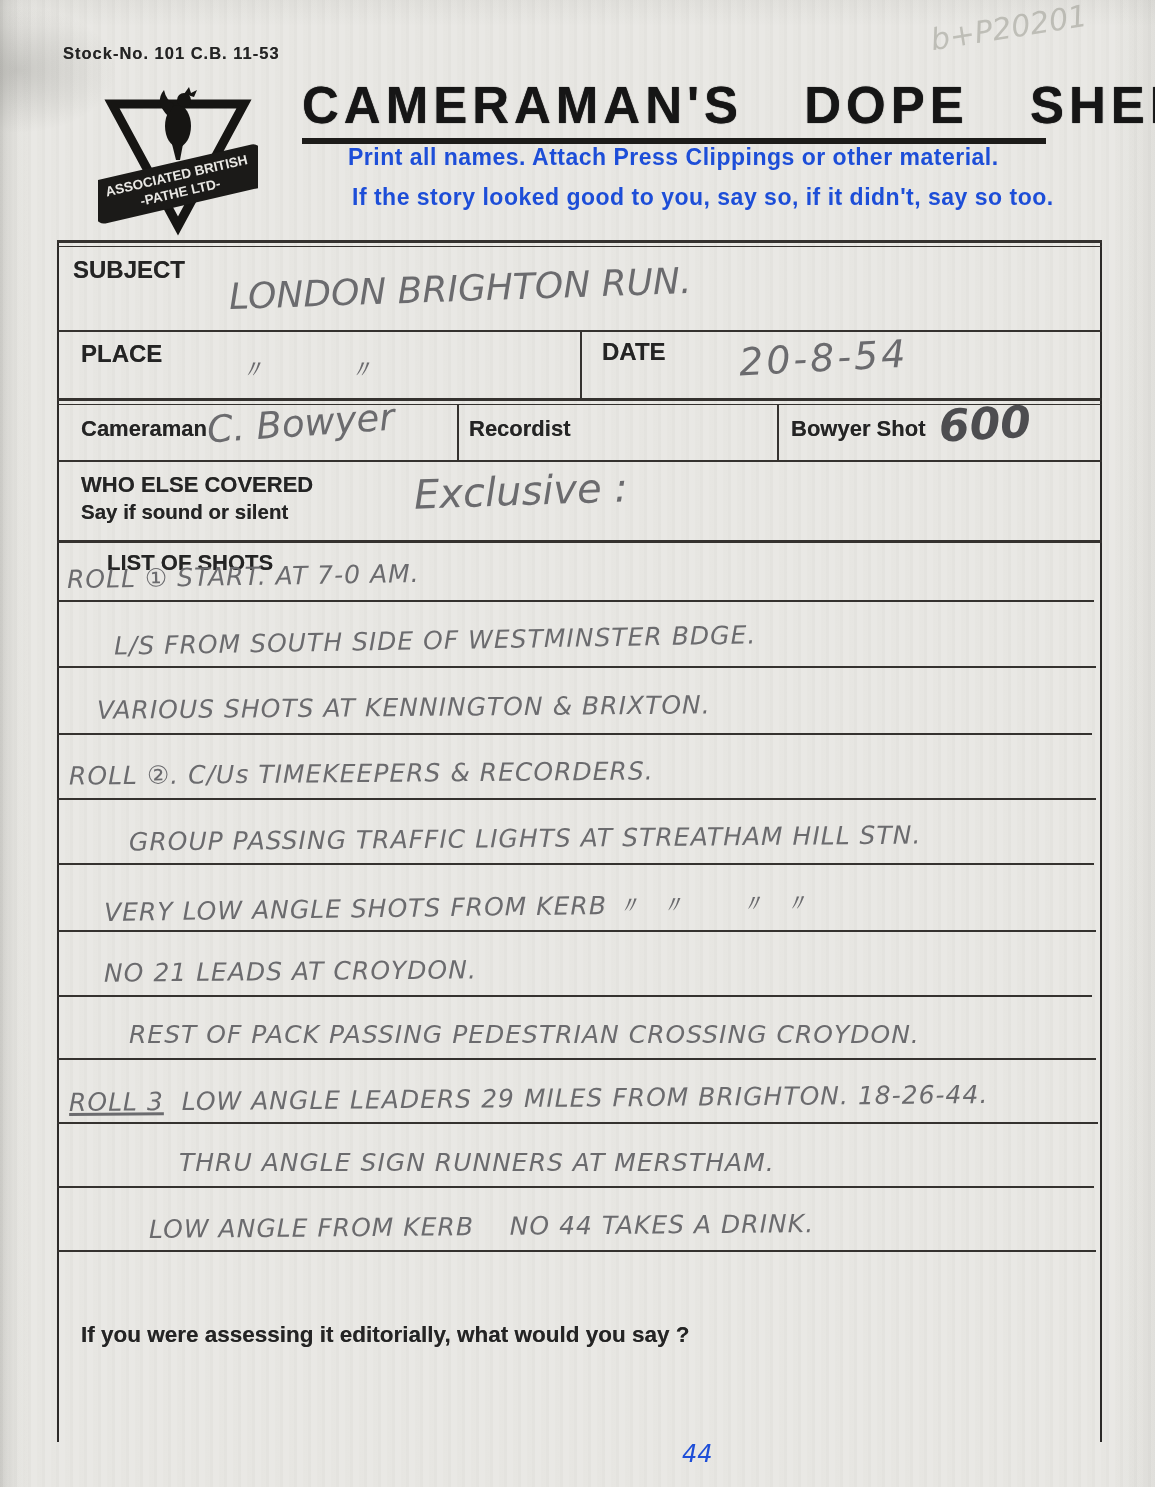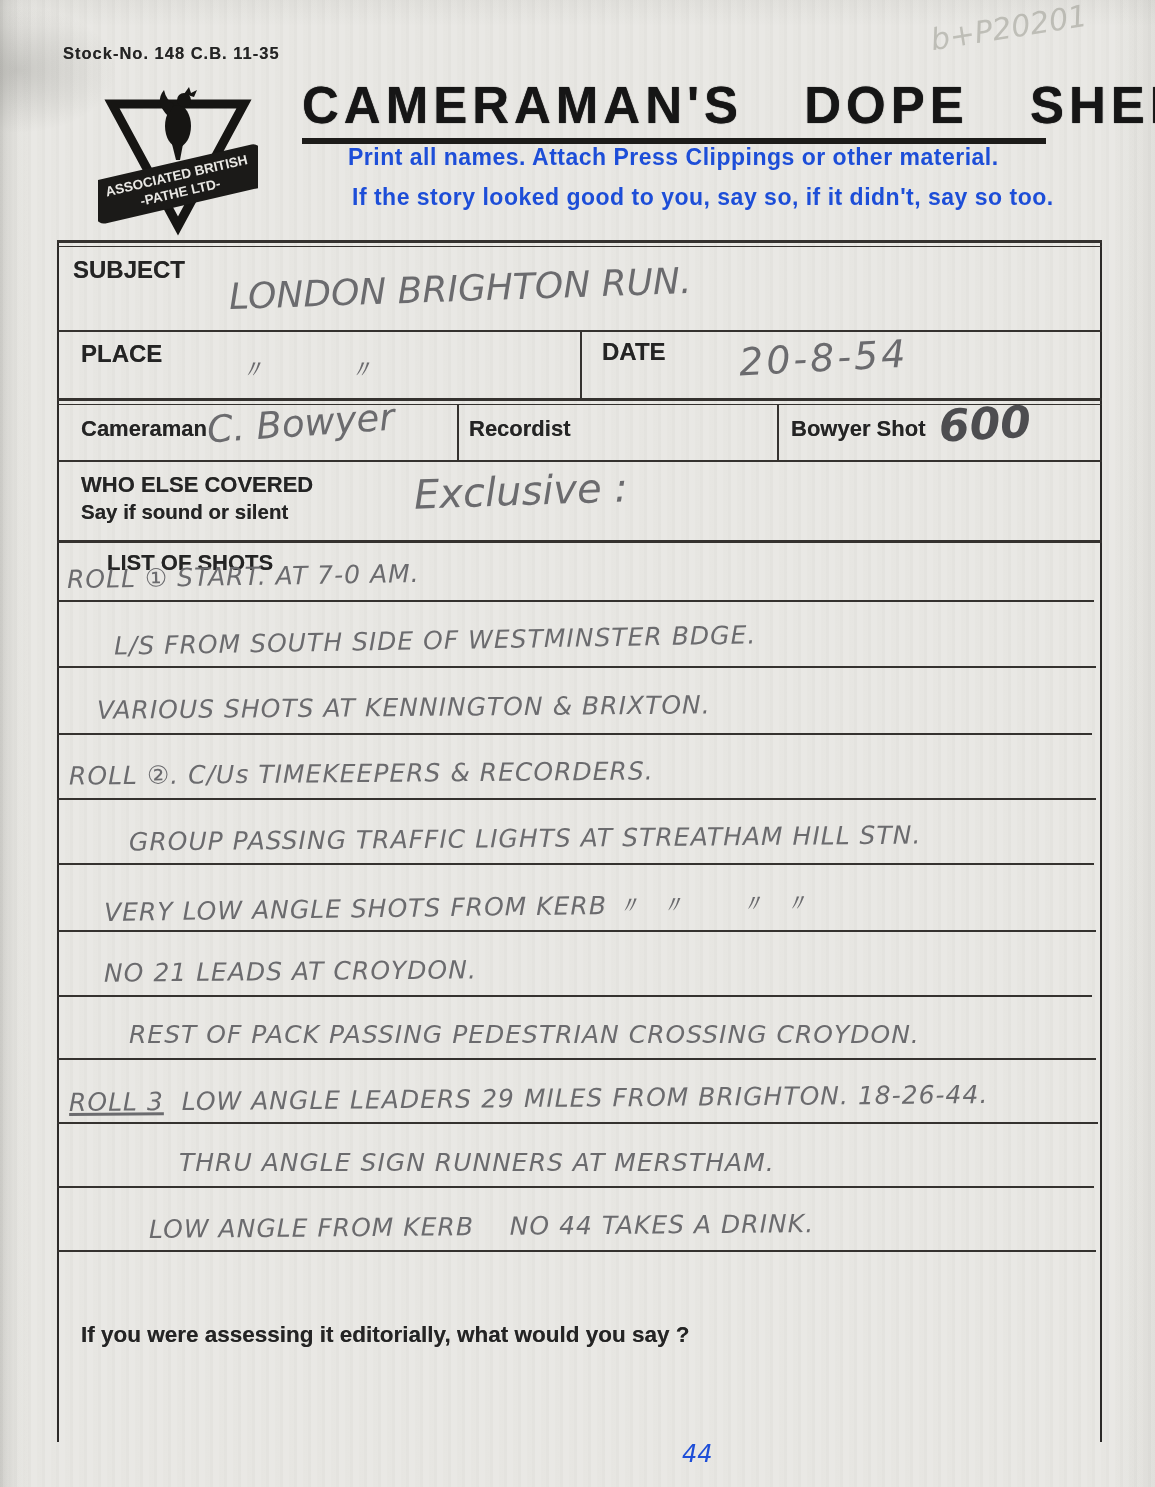--- a/index.html
+++ b/index.html
@@ -46,21 +46,21 @@
     position:absolute; font-size:25px; letter-spacing:1px;
   }
   .u{ text-decoration:underline; text-decoration-thickness:3px; }
   .footerq{ font-size:22.5px; white-space:nowrap; }
 </style>
 </head>
 <body>
 
 <div class="paper"></div>
 
-<div class="abs lbl" style="left:63px;top:44px;font-size:16.5px;letter-spacing:1px;">Stock-No. 148   C.B. 11-35</div>
+<div class="abs lbl" style="left:63px;top:44px;font-size:16.5px;letter-spacing:1px;">Stock-No. 101   C.B. 11-53</div>
 
 <div class="abs pencil-faint" style="left:930px;top:10px;font-size:30px;font-style:italic;transform:rotate(-9deg);font-family:'DejaVu Sans',sans-serif;">b+P20201</div>
 
 <svg class="abs" style="left:98px;top:86px;" width="160" height="150" viewBox="0 0 160 150">
   <polygon points="14,18 146,18 80,140" fill="none" stroke="#161513" stroke-width="9"></polygon>
   <polygon points="26,30 134,30 80,128" fill="none" stroke="#e9e8e4" stroke-width="0"></polygon>
 
   <g fill="#161513">
     <ellipse cx="80" cy="40" rx="13" ry="21"></ellipse>
     <circle cx="86" cy="14" r="7"></circle>

